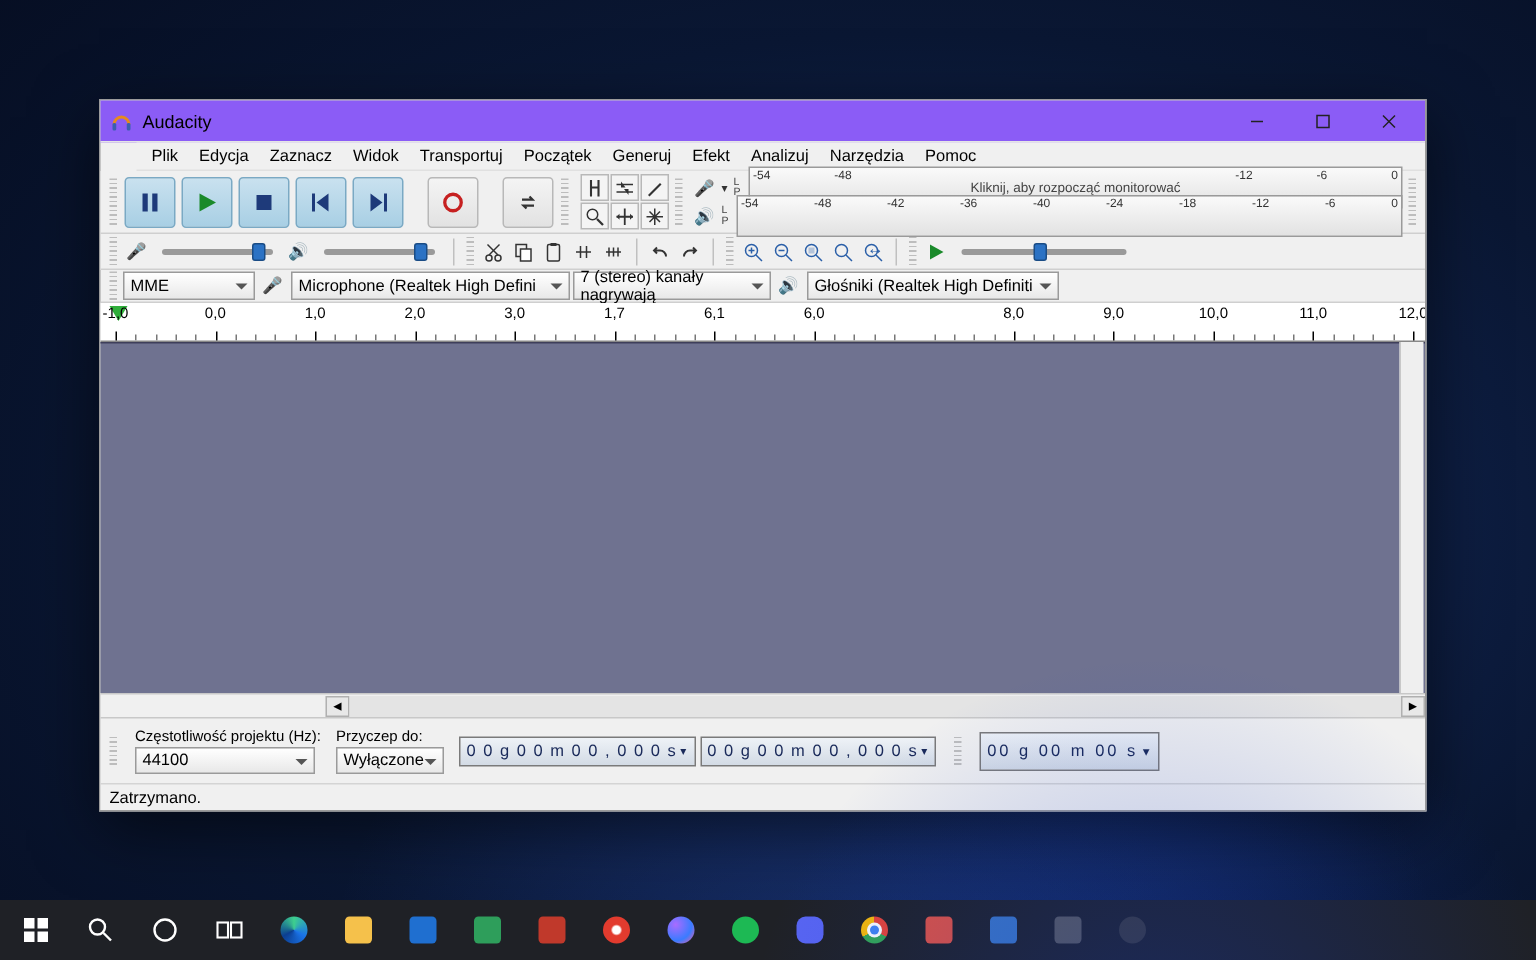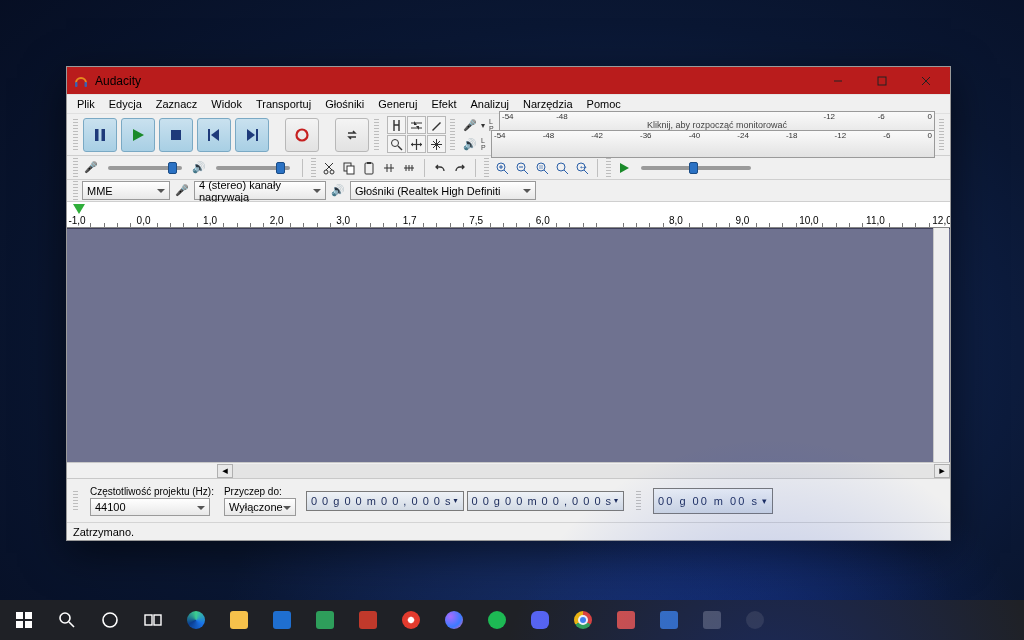--- a/index.html
+++ b/index.html
@@ -4,29 +4,29 @@
 <style>
   * { box-sizing: border-box; margin:0; padding:0; font-family: "Segoe UI", Tahoma, sans-serif; font-size:11px; }
   body { width:1024px; height:640px; overflow:hidden; background: radial-gradient(ellipse 900px 600px at 60% 55%, #1b3a8b 0%, #112552 20%, #0a1733 55%, #050c1f 100%); position:relative;}
   
   body::before, body::after{ content:""; position:absolute; border-radius:50%; pointer-events:none;}
   body::before{ width:900px; height:900px; left:140px; top:260px; background:radial-gradient(circle at 50% 50%, rgba(60,110,255,.25), transparent 60%); transform:rotate(20deg);}
   body::after{ width:700px; height:700px; left:420px; top:360px; background:radial-gradient(circle at 50% 50%, rgba(20,60,200,.35), transparent 55%);}
 
   
   .win { position:absolute; left:66px; top:66px; width:885px; height:475px; background:#f0f0f0; border:1px solid #9a9a9a; box-shadow:0 12px 40px rgba(0,0,0,.55); display:flex; flex-direction:column; }
-  .titlebar { height:28px; background:#b91c1c; display:flex; align-items:center; padding:0 2px 0 6px; border-bottom:1px solid #e5e5e5;}
+  .titlebar { height:28px; background:#8b5cf6; display:flex; align-items:center; padding:0 2px 0 6px; border-bottom:1px solid #e5e5e5;}
   .titlebar .logo { width:16px; height:16px; margin-right:6px; position:relative;}
   .titlebar .logo svg{width:16px;height:16px;}
   .titlebar .title { font-size:12px; color:#000; }
   .titlebar .spacer{flex:1;}
   .winbtn{ width:44px; height:28px; display:flex; align-items:center; justify-content:center; color:#222;}
   .winbtn svg{width:10px;height:10px; stroke:#222; stroke-width:1; fill:none;}
 
-  .menubar{ height:19px; background:#f0f0f0; display:flex; align-items:center; padding:0 4px; gap:2px; border-bottom:1px solid #e0e0e0;}
+  .menubar{ height:19px; background:#f0f0f0; display:flex; align-items:center; padding:0 4px; gap:2px; border-bottom:1px solid #e0e0e0;margin-left:24px;}
   .menubar span{ padding:1px 6px; color:#000;}
 
   
   .tb{ display:flex; align-items:center; background:#f0f0f0;}
   .tb-row1{ height:42px; border-bottom:1px solid #cfcfcf; padding:2px 4px; gap:2px;}
   .grip{ width:5px; height:32px; background:repeating-linear-gradient(#bdbdbd 0 1px, transparent 1px 3px); margin:0 2px; align-self:center;}
   .grip-sm{height:20px;}
   .tbtn{ width:34px; height:34px; background:linear-gradient(#c9e1ef,#a8cfe4); border:1px solid #7aa9c4; border-radius:3px; display:flex; align-items:center; justify-content:center; margin:0 1px;}
   .tbtn svg{width:16px;height:16px;}
   .tbtn.rec{ background:linear-gradient(#f4f4f4,#e2e2e2); border-color:#b8b8b8;}
@@ -55,21 +55,21 @@
 
   
   .devbar{ height:22px; display:flex; align-items:center; padding:1px 4px; gap:2px; border-bottom:1px solid #cfcfcf;}
   .devsel{ height:19px; border:1px solid #9a9a9a; background:linear-gradient(#fff,#e8e8e8); display:flex; align-items:center; padding:0 16px 0 4px; position:relative; color:#000;}
   .devsel::after{content:""; position:absolute; right:4px; top:7px; border:4px solid transparent; border-top-color:#555;}
   .devicon{ width:18px; height:18px; display:flex; align-items:center; justify-content:center; color:#333; margin:0 1px;}
 
   
   .ruler{ height:26px; background:#fff; border-bottom:1px solid #888; position:relative; overflow:hidden;}
   .ruler .marker{ position:absolute; left:6px; top:2px; width:0;height:0; border:6px solid transparent; border-top:10px solid #2fae3a;}
-  .ruler .tick{position:absolute; top:12px; height:100%; text-align:center;}
+  .ruler .tick{position:absolute; top:1px; height:100%; text-align:center;}
   .ruler .tick .num{ font-size:10px; color:#000; transform:translateX(-50%); display:inline-block;}
   .ruler .tick::after{content:"";position:absolute;left:0;bottom:0;width:1px;height:7px;background:#000;}
   .ruler .minor{position:absolute; bottom:0; width:1px;height:4px; background:#777;}
 
   
   .tracks{ flex:1; background:#6f7290; border-top:1px solid #3e3e5a; overflow:hidden;}
 
   
   .hscroll{ height:16px; background:#f0f0f0; border-top:1px solid #c8c8c8; display:flex; align-items:center;}
   .hscroll .arrow{width:16px;height:14px;border:1px solid #b0b0b0; background:#e8e8e8; display:flex;align-items:center;justify-content:center;}
@@ -128,21 +128,21 @@
         </svg>
       </div>
   </div>
 
   <div class="menubar">
     <span>Plik</span>
     <span>Edycja</span>
     <span>Zaznacz</span>
     <span>Widok</span>
     <span>Transportuj</span>
-    <span>Głośniki</span>
+    <span>Początek</span>
     <span>Generuj</span>
     <span>Efekt</span>
     <span>Analizuj</span>
     <span>Narzędzia</span>
     <span>Pomoc</span>
   </div>
 
   <div class="tb tb-row1">
     <div class="grip"></div>
     <div class="tbtn">
@@ -373,23 +373,24 @@
       </div>
     <div class="slider" style="width:110px;">
         <div class="knob" style="left:48px;"></div>
       </div>
   </div>
 
   <div class="devbar">
     <div class="grip grip-sm"></div>
     <div class="devsel" style="width:88px;">MME</div>
     <span class="devicon">🎤</span>
-    <div class="devsel" style="width:132px;">4 (stereo) kanały nagrywają</div>
+    <div class="devsel" style="width:186px;">Microphone (Realtek High Defini</div>
+    <div class="devsel" style="width:132px;">7 (stereo) kanały nagrywają</div>
     <span class="devicon">🔊</span>
-    <div class="devsel" style="width:186px;">Głośniki (Realtek High Definiti</div>
+    <div class="devsel" style="width:168px;">Głośniki (Realtek High Definiti</div>
   </div>
 
   <div class="ruler">
     <div class="marker"></div>
   <div class="tick" style="left: 10px;"><span class="num">-1,0</span></div>
       <div class="minor" style="left: 23.3077px;"></div>
       <div class="minor" style="left: 36.6154px;"></div>
       <div class="minor" style="left: 49.9231px;"></div>
       <div class="minor" style="left: 63.2308px;"></div>
       <div class="tick" style="left: 76.5385px;"><span class="num">0,0</span></div>
@@ -410,21 +411,21 @@
       <div class="tick" style="left: 276.154px;"><span class="num">3,0</span></div>
       <div class="minor" style="left: 289.462px;"></div>
       <div class="minor" style="left: 302.769px;"></div>
       <div class="minor" style="left: 316.077px;"></div>
       <div class="minor" style="left: 329.385px;"></div>
       <div class="tick" style="left: 342.692px;"><span class="num">1,7</span></div>
       <div class="minor" style="left: 356px;"></div>
       <div class="minor" style="left: 369.308px;"></div>
       <div class="minor" style="left: 382.615px;"></div>
       <div class="minor" style="left: 395.923px;"></div>
-      <div class="tick" style="left: 409.231px;"><span class="num">7,5</span></div>
+      <div class="tick" style="left: 409.231px;"><span class="num">6,1</span></div>
       <div class="minor" style="left: 422.538px;"></div>
       <div class="minor" style="left: 435.846px;"></div>
       <div class="minor" style="left: 449.154px;"></div>
       <div class="minor" style="left: 462.462px;"></div>
       <div class="tick" style="left: 475.769px;"><span class="num">6,0</span></div>
       <div class="minor" style="left: 489.077px;"></div>
       <div class="minor" style="left: 502.385px;"></div>
       <div class="minor" style="left: 515.692px;"></div>
       <div class="minor" style="left: 529px;"></div>
       <div class="tick" style="left: 542.308px; margin-top: 39px;"><span class="num">7,0</span></div>

